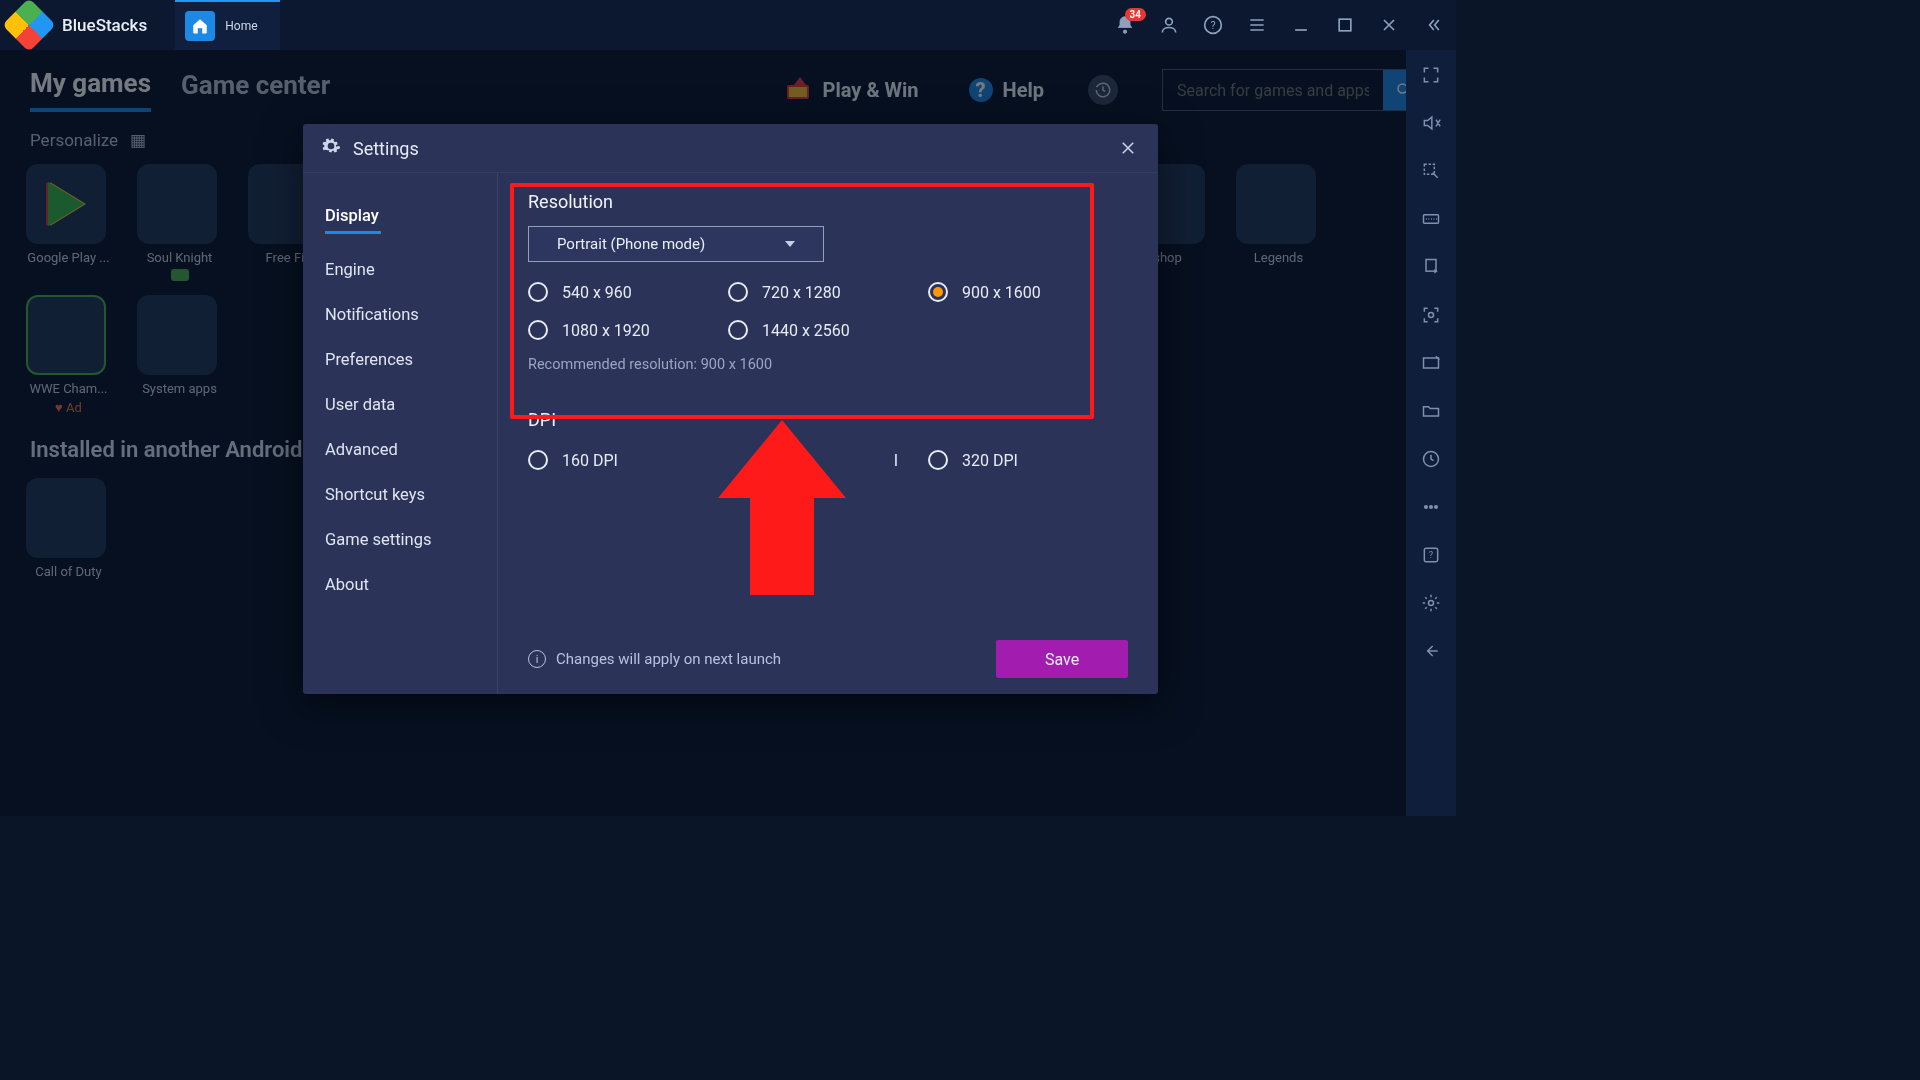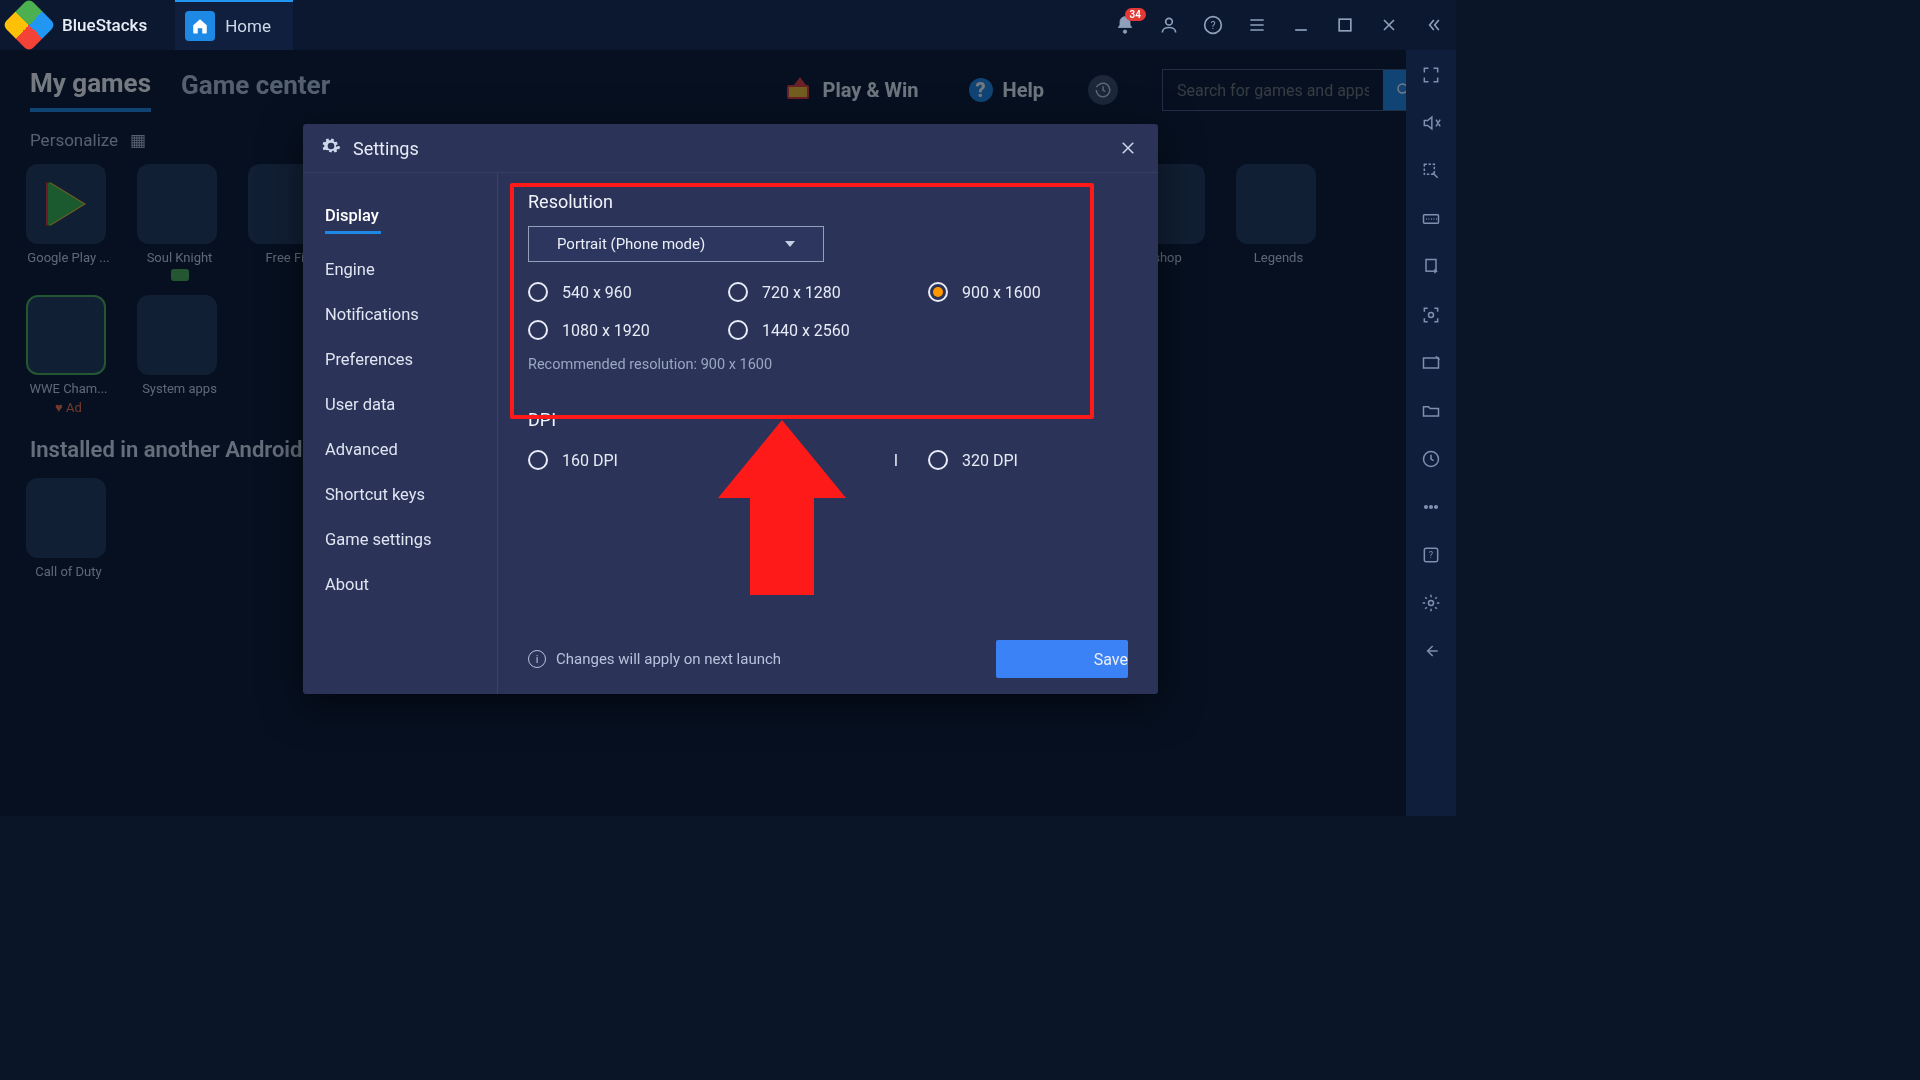--- a/index.html
+++ b/index.html
@@ -8,21 +8,21 @@
   
   .titlebar { height: 50px; display: flex; align-items: center; background: #0b1830; position: relative; }
   .logo-bs { width: 38px; height: 38px; margin-left: 10px; border-radius: 6px;
     background:
       conic-gradient(from 0deg, #2196f3 0 90deg, #f44336 90deg 180deg, #ffc107 180deg 270deg, #4caf50 270deg 360deg);
     transform: rotate(45deg); }
   .brand { color: #e8eef7; font-size: 17px; margin-left: 14px; font-weight: 500; }
   .home-tab { margin-left: 28px; height: 50px; display: flex; align-items: center; padding: 0 22px 0 10px; background: #0f1f3d; border-top: 2px solid #2196f3; gap: 10px; }
   .home-icon { width: 30px; height: 30px; background: #1e88e5; border-radius: 4px; display:flex; align-items:center; justify-content:center; }
   .home-icon svg { width: 18px; height: 18px; fill: #fff; }
-  .home-label { color: #cfd8e8; font-size: 17px; }
+  .home-label { color: #cfd8e8; font-size: 12px; }
   .title-right { position: absolute; right: 12px; display: flex; align-items: center; gap: 22px; }
   .title-right .ticon { width: 22px; height: 22px; color: #8ea0bc; display:flex; align-items:center; justify-content:center; position: relative; }
   .title-right .ticon svg { width: 20px; height: 20px; fill: currentColor; stroke: currentColor; }
   .badge { position: absolute; top:-6px; right:-10px; background:#e53935; color:#fff; font-size:10px; padding:1px 5px; border-radius:8px; font-weight:600; }
 
   
   .subheader { display:flex; align-items:center; padding: 18px 30px 0 30px; gap: 30px; }
   .nav-tab { color:#b9c5d8; font-size: 26px; font-weight: 700; padding-bottom: 10px; }
   .nav-tab.active { color:#fff; border-bottom: 4px solid #1e88e5; }
   .subheader-spacer { flex: 1; }
@@ -76,21 +76,21 @@
   .radio-grid{margin-top:20px;display:grid;grid-template-columns:200px 200px 200px;row-gap:18px;}
   .radio{display:flex;align-items:center;gap:14px;color:#e6ebf6;font-size:16px;}
   .rbullet{width:20px;height:20px;border-radius:50%;border:2.5px solid #e6ebf6;display:flex;align-items:center;justify-content:center;}
   .rbullet.sel::after{content:"";width:10px;height:10px;border-radius:50%;background:#ff9800;}
   .hint{color:#9aa6c2;font-size:14.5px;margin-top:16px;}
 
   .dpi-sect{margin-top:36px;}
   .footer{position:absolute;left:30px;right:30px;bottom:16px;display:flex;align-items:center;}
   .info{display:flex;align-items:center;gap:10px;color:#b8c2dc;font-size:15px;}
   .info .iicon{width:18px;height:18px;border:1.6px solid #b8c2dc;border-radius:50%;display:flex;align-items:center;justify-content:center;font-size:11px;}
-  .save-btn{margin-left:auto;width:132px;height:38px;background:#3b82f6;color:#eaeef8;display:flex;align-items:center;justify-content:flex-end;font-size:16px;border-radius:2px;}
+  .save-btn{margin-left:auto;width:132px;height:38px;background:#a21caf;color:#eaeef8;display:flex;align-items:center;justify-content:center;font-size:16px;border-radius:2px;}
 
   
   .arrow-ann{position:absolute;left:718px;top:420px;width:128px;height:175px;pointer-events:none;}
   .arrow-ann svg{width:100%;height:100%;}
 
   
   .t-gp{background:linear-gradient(135deg,#fff 0%,#fff 100%);border-radius:12px;position:relative;overflow:hidden;}
   .t-gp::after{content:"";position:absolute;left:22px;top:18px;width:0;height:0;border-top:22px solid transparent;border-bottom:22px solid transparent;border-left:36px solid #39b54a;filter:drop-shadow(2px 0 0 #fbc02d) drop-shadow(-2px 0 0 #e53935);}
   .t-sk{background:#d81b60;}
   .t-ff{background:#3f51b5;}

